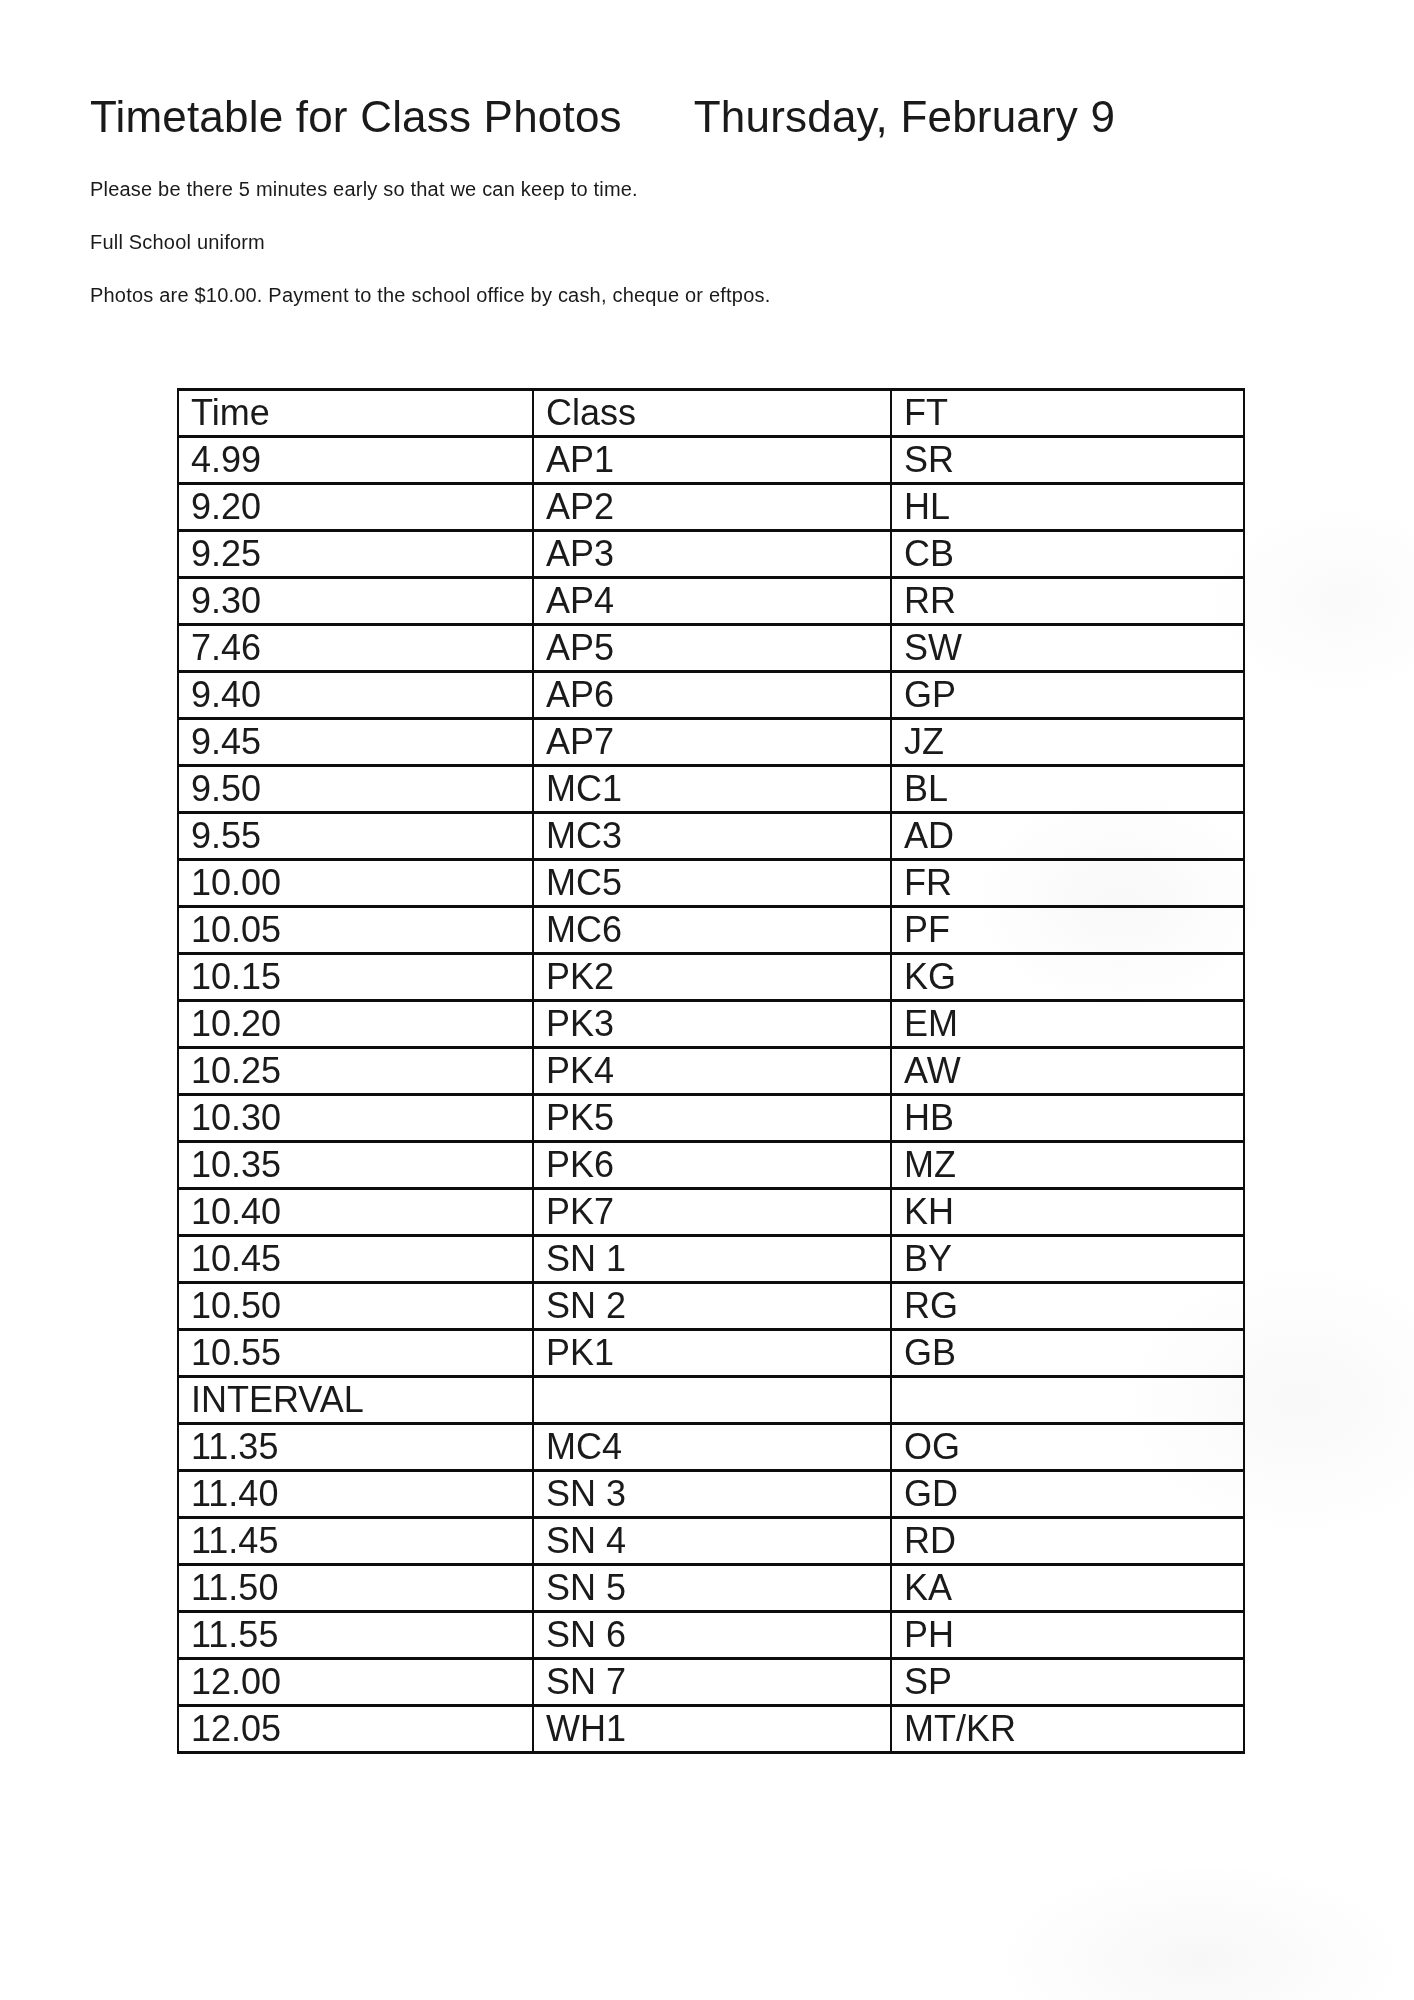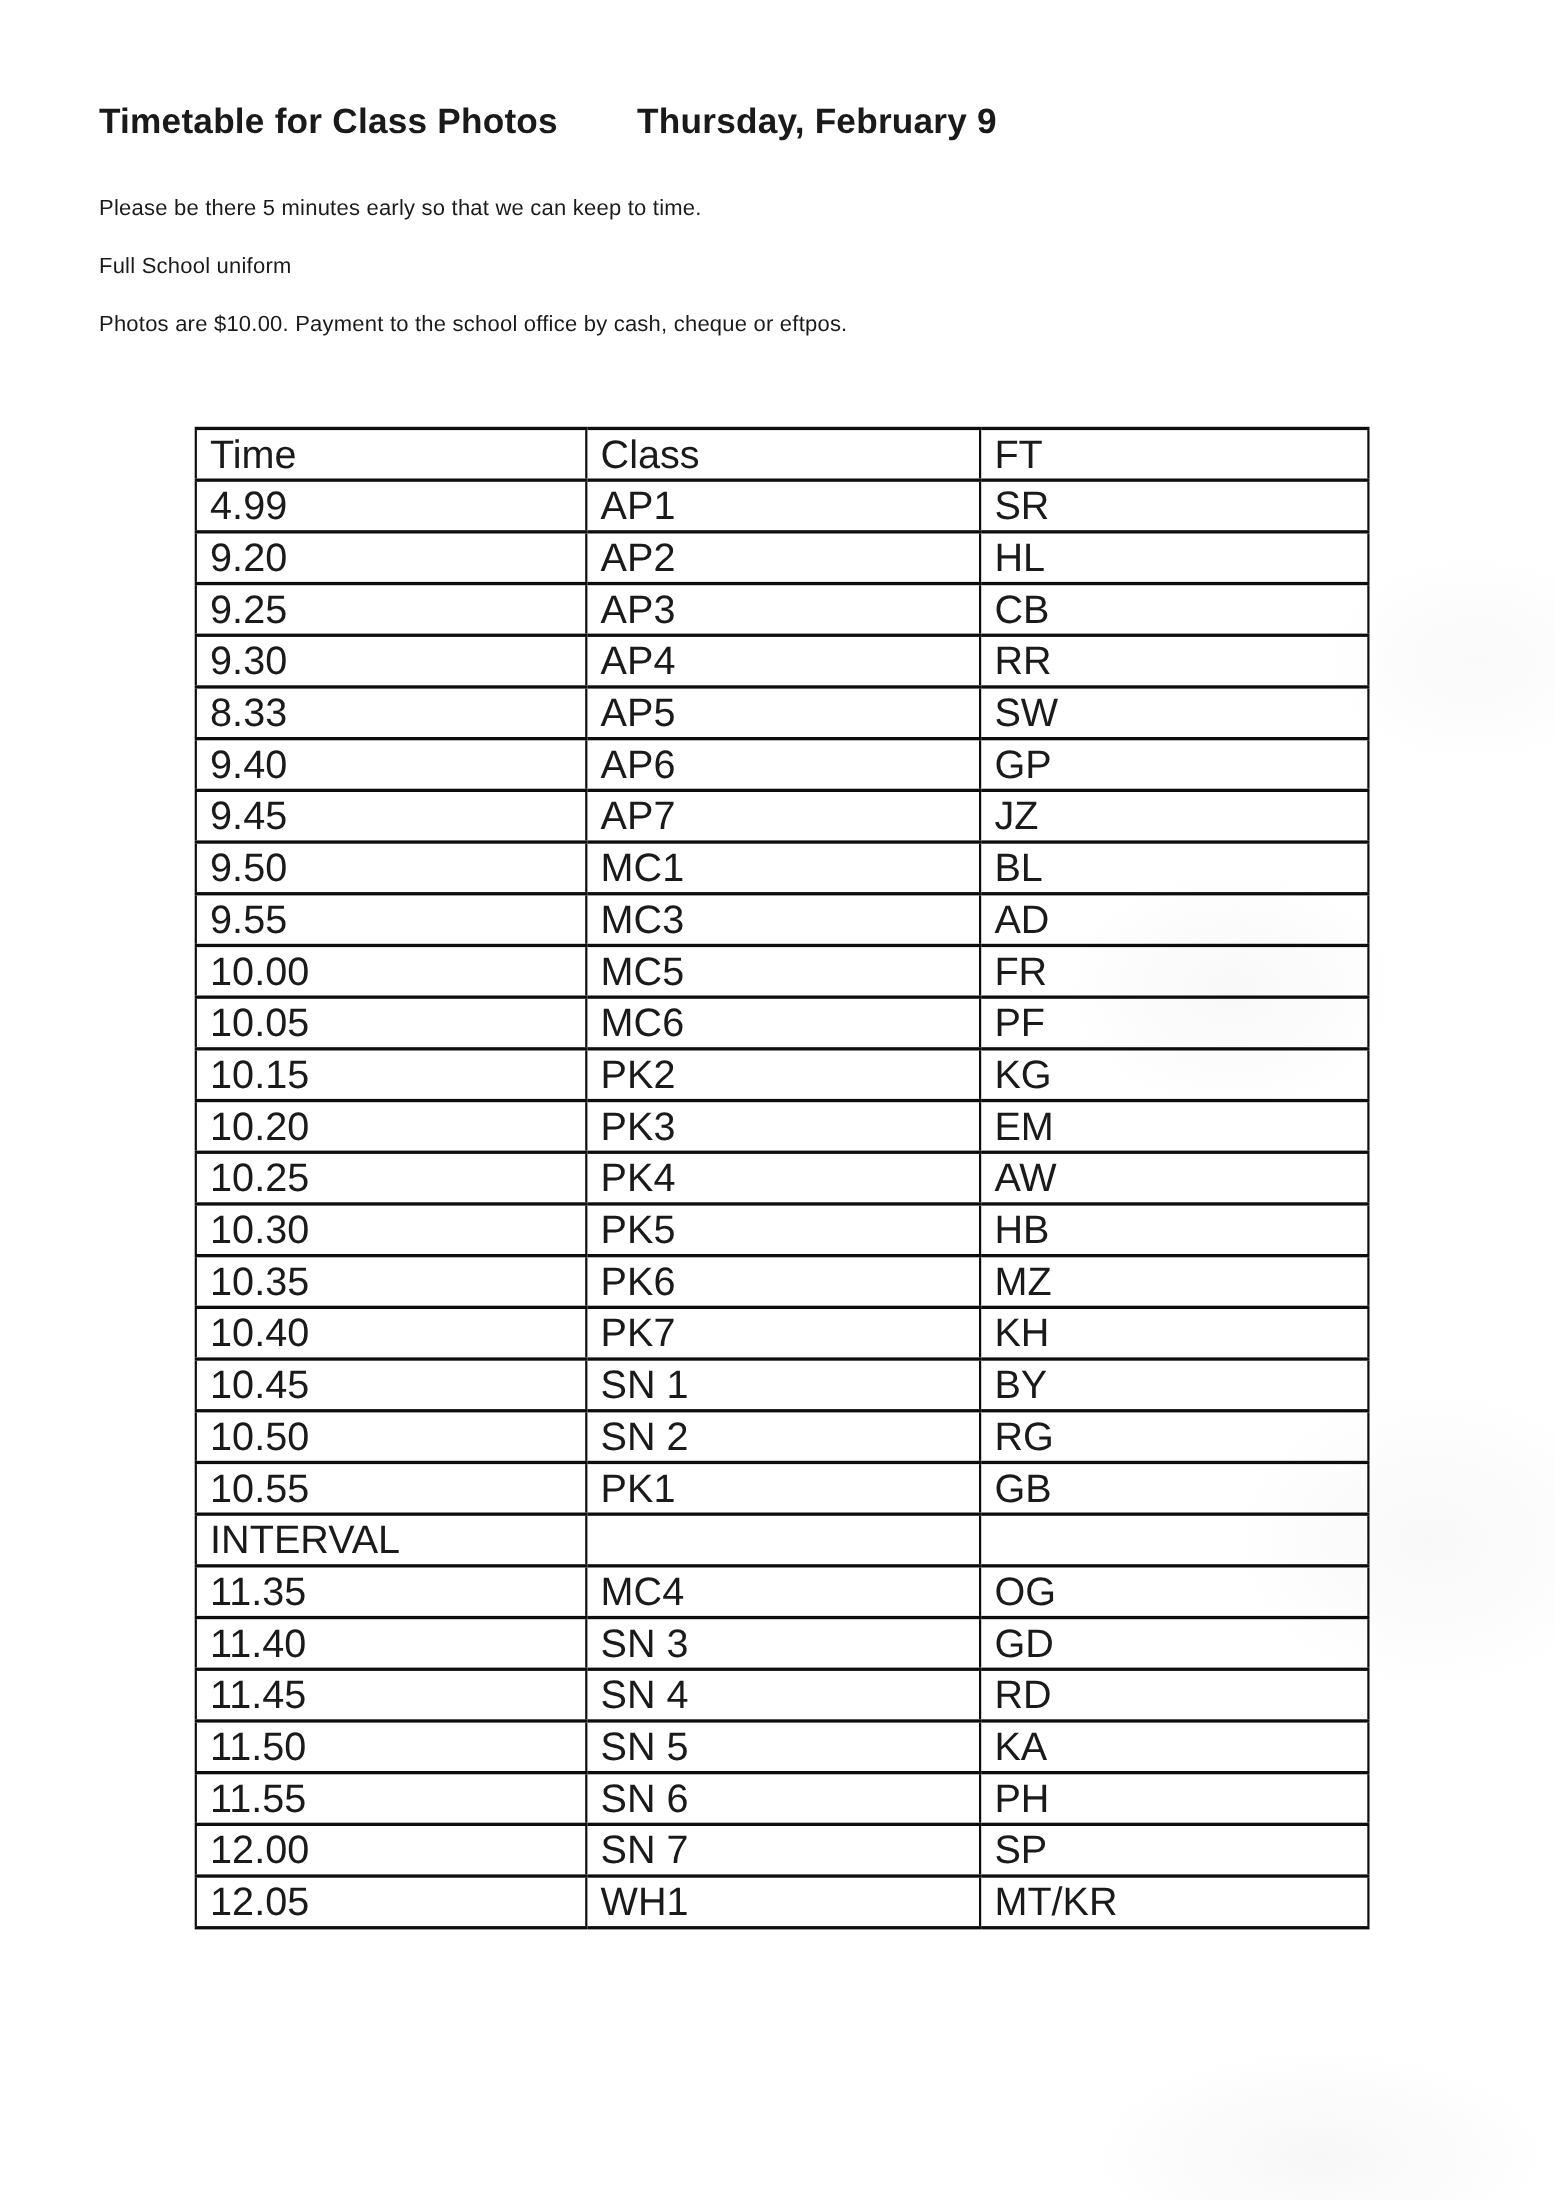--- a/index.html
+++ b/index.html
@@ -24,22 +24,22 @@
     background:
       radial-gradient(220px 160px at 1120px 900px, rgba(120,120,120,0.05), rgba(0,0,0,0) 70%),
       radial-gradient(260px 200px at 1300px 1400px, rgba(120,120,120,0.05), rgba(0,0,0,0) 70%),
       radial-gradient(300px 140px at 1200px 1960px, rgba(120,120,120,0.06), rgba(0,0,0,0) 70%),
       radial-gradient(200px 140px at 1340px 600px, rgba(120,120,120,0.04), rgba(0,0,0,0) 70%);
   }
   .title-line {
     position: absolute;
     left: 90px;
     top: 92px;
-    font-size: 32px;
-    font-weight: bold;
+    font-size: 44px;
+    font-weight: normal;
     white-space: nowrap;
     letter-spacing: 0.2px;
   }
   .title-date {
     display: inline-block;
     margin-left: 72px;
   }
   .intro {
     position: absolute;
     left: 90px;
@@ -118,21 +118,21 @@
           <td>9.25</td>
           <td>AP3</td>
           <td>CB</td>
         </tr>
         <tr>
           <td>9.30</td>
           <td>AP4</td>
           <td>RR</td>
         </tr>
         <tr>
-          <td>8.33</td>
+          <td>7.46</td>
           <td>AP5</td>
           <td>SW</td>
         </tr>
         <tr>
           <td>9.40</td>
           <td>AP6</td>
           <td>GP</td>
         </tr>
         <tr>
           <td>9.45</td>

